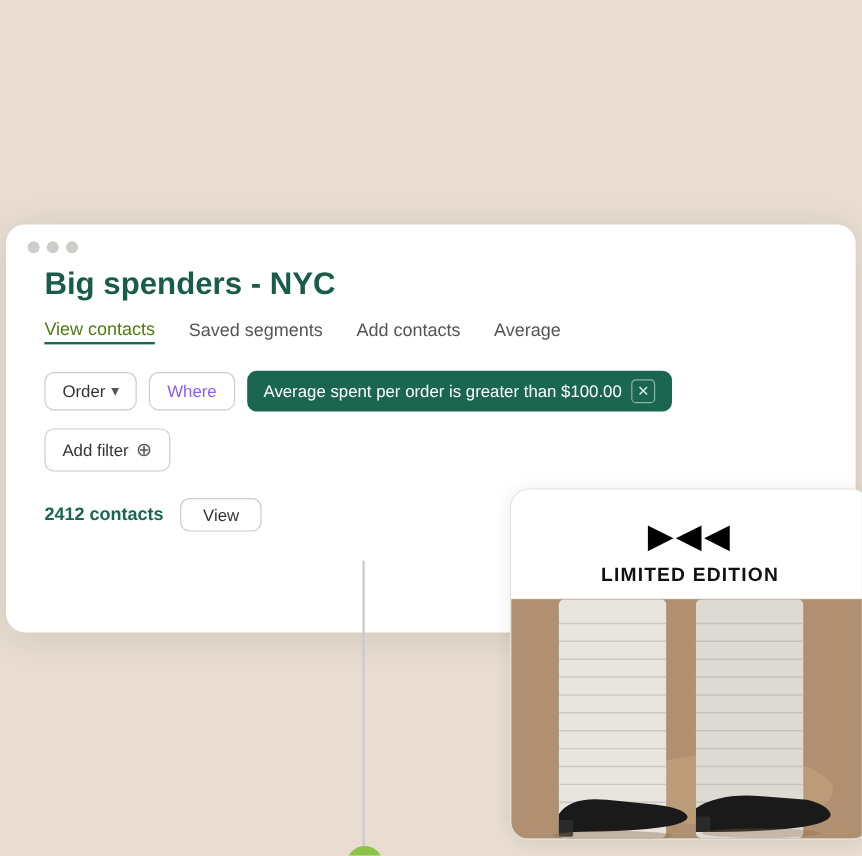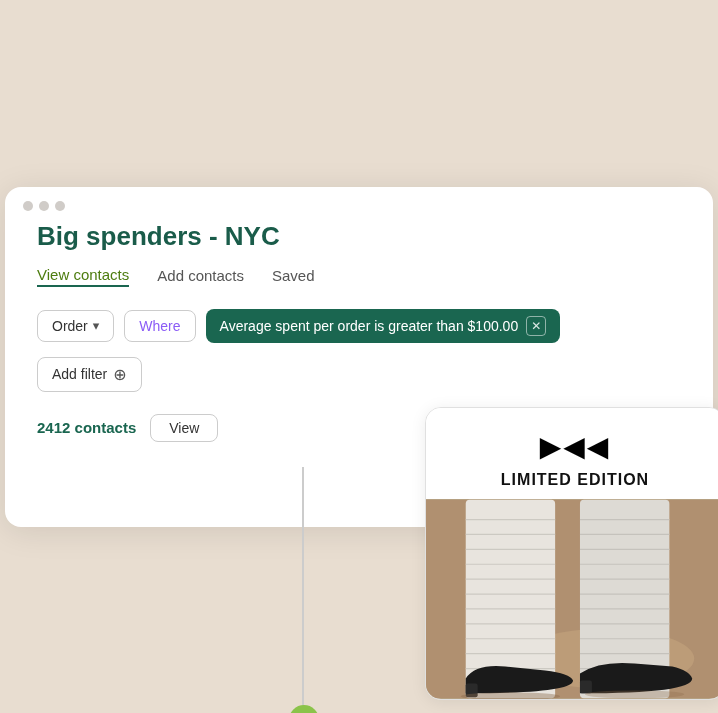--- a/index.html
+++ b/index.html
@@ -284,22 +284,23 @@
       <div class="dot"></div>
     </div>
   </div>
 
   <div class="page-content">
 
     <h1 class="page-title">Big spenders - NYC</h1>
 
     <nav class="nav-tabs">
       <a class="nav-tab active">View contacts</a>
+      <a class="nav-tab">Saved segments</a>
       <a class="nav-tab">Add contacts</a>
-      <a class="nav-tab">Saved</a>
+      <a class="nav-tab">Average</a>
     </nav>
 
     <div class="filters-row">
       <button class="filter-btn">
         <span>Order</span>
         <span class="funnel-icon">▾</span>
       </button>
       <button class="filter-where-btn">Where</button>
       <div class="filter-condition">
         <span>Average spent per order is greater than $100.00</span>

